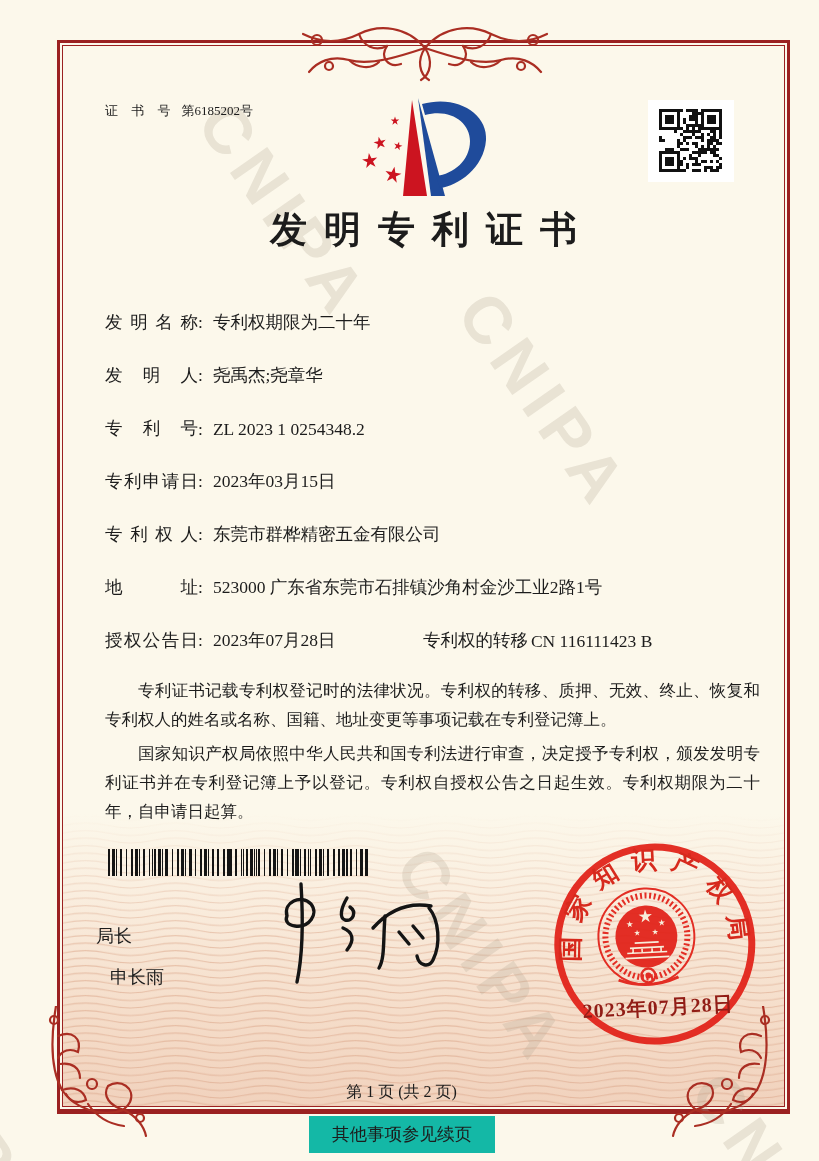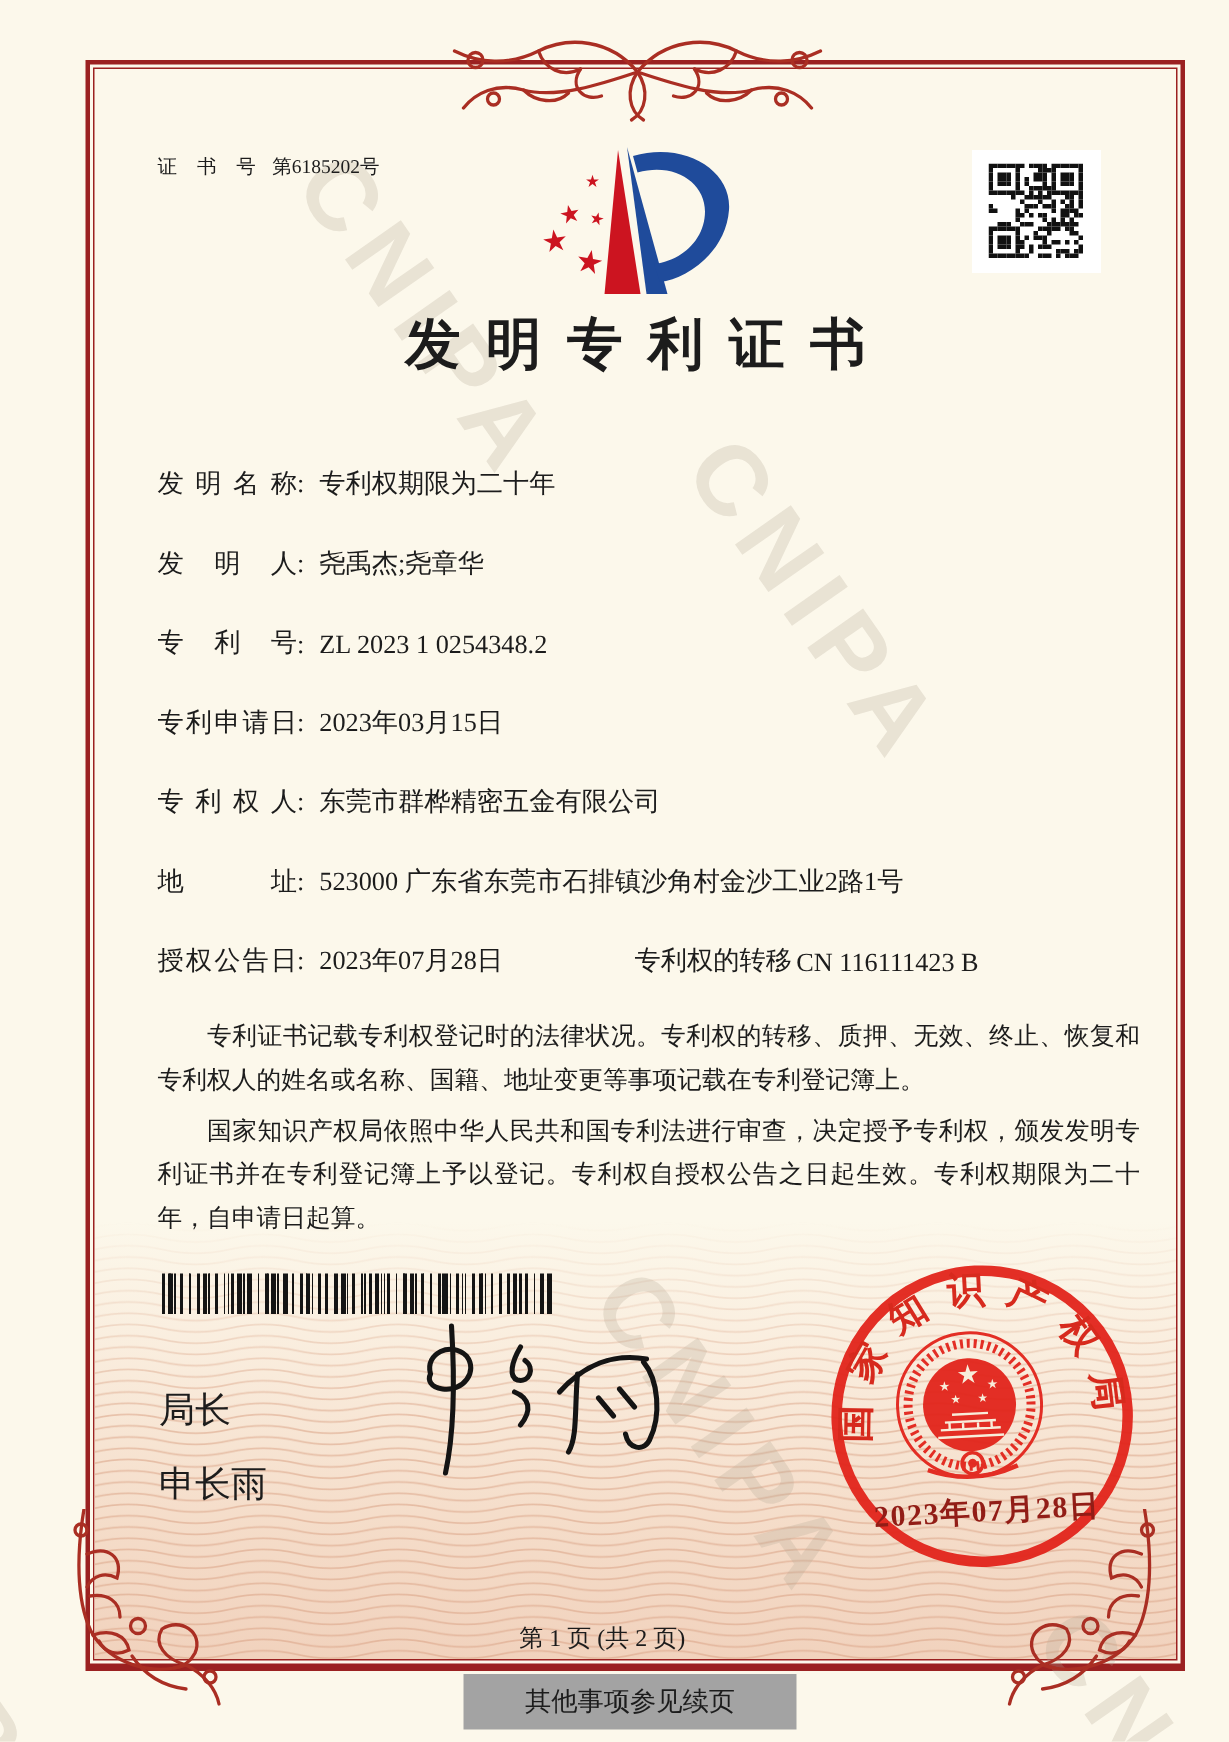--- a/index.html
+++ b/index.html
@@ -64,27 +64,27 @@
   .row.r7{top:318px;}
   .grant-no{position:absolute;left:318px;top:0;white-space:nowrap;}
   .paras{left:105px;top:676px;width:655px;font-size:16.5px;line-height:29px;text-align:justify;}
   .paras p{margin:0 0 5px 0;text-indent:2em;}
   .barcode{
     left:108px;top:849px;width:260px;height:27px;
     background:
       repeating-linear-gradient(90deg,rgba(20,20,20,0) 0 5px,#141414 5px 6px,rgba(20,20,20,0) 6px 13px),
       repeating-linear-gradient(90deg,#141414 0 2px,rgba(0,0,0,0) 2px 4px,#141414 4px 7px,rgba(0,0,0,0) 7px 8px,#141414 8px 9px,rgba(0,0,0,0) 9px 12px,#141414 12px 14px,rgba(0,0,0,0) 14px 18px,#141414 18px 19px,rgba(0,0,0,0) 19px 23px);
   }
-  .director{left:106px;top:924px;font-size:24px;font-family:Liberation Mono, monospace;}
-  .director .name{display:block;margin-top:17px;}
+  .director{left:96px;top:924px;font-size:18px;font-family:Liberation Mono, monospace;}
+  .director .name{display:block;margin-top:17px;margin-left:14px;}
   .sig{left:243px;top:876px;}
   .seal{left:551px;top:840px;transform:rotate(-3deg);}
   .page-num{left:57px;top:1082px;width:689px;text-align:center;font-size:16px;z-index:3;}
   .cont-box{
-    left:309px;top:1116px;width:222px;height:37px;background:#a3a3a3;
+    left:309px;top:1116px;width:186px;height:37px;background:#14b8a6;
     text-align:center;font-size:17.5px;line-height:37px;z-index:4;
   }
   .stroke-red{stroke:#aa2e23;fill:none;stroke-width:2.2;stroke-linecap:round;}
 </style>
 </head>
 <body>
 
 <div class="wm wm7">CNIPA</div>
 <div class="wm wm1">CNIPA</div>
 <div class="wm wm2">CNIPA</div>

